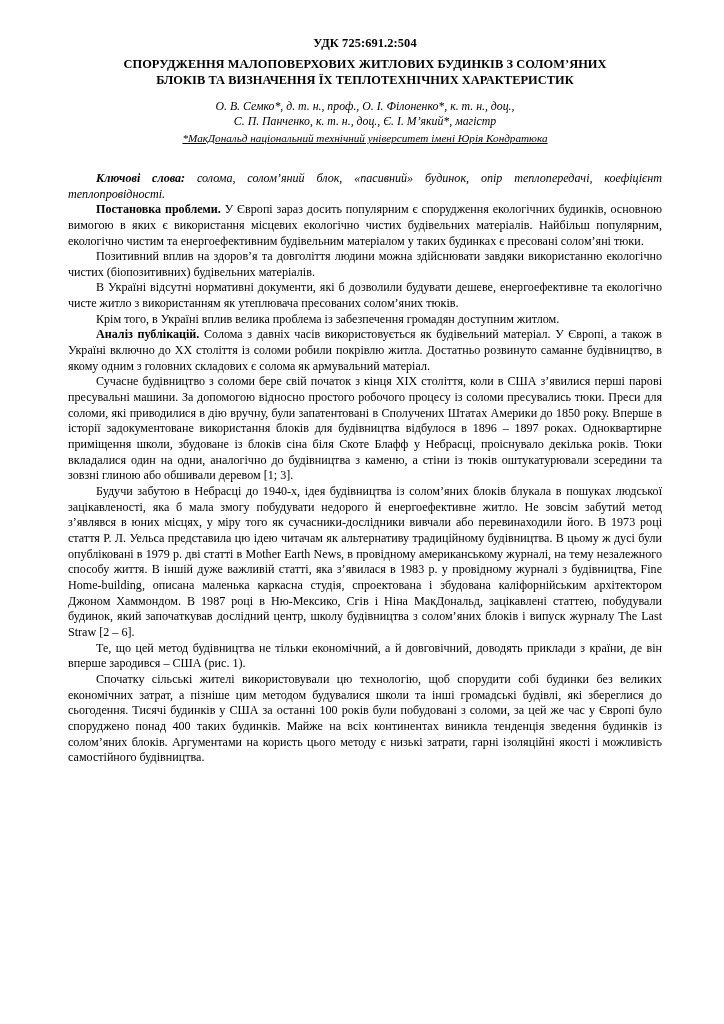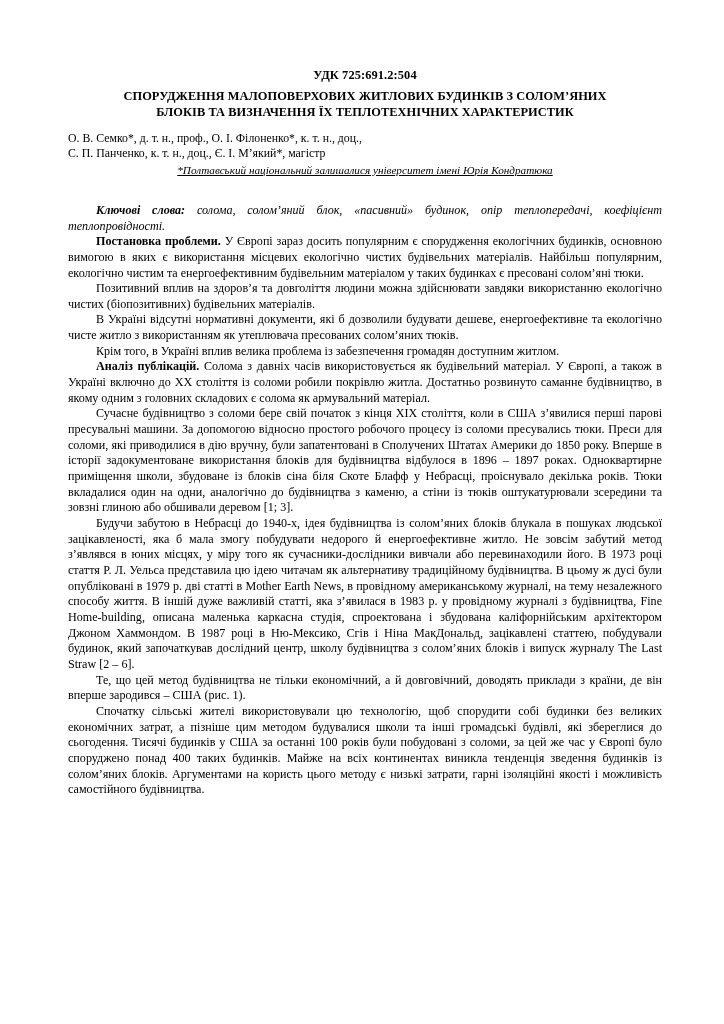--- a/index.html
+++ b/index.html
@@ -10,41 +10,43 @@
   body {
     width: 724px;
     height: 1024px;
     font-family: "Liberation Serif", serif;
     color: #000000;
   }
   .page {
     box-sizing: border-box;
     width: 724px;
     height: 1024px;
-    padding: 68px 62px 40px 68px;
+    padding: 36px 62px 40px 68px;
     position: relative;
   }
   .udc {
     font-size: 12.4px;
     font-weight: bold;
     text-align: center;
     letter-spacing: 0.1px;
     margin: 0 0 6px 0;
   }
   .title {
     font-size: 12.4px;
     font-weight: bold;
     text-align: center;
     line-height: 1.28;
     margin: 0 0 10px 0;
     text-transform: uppercase;
     letter-spacing: 0.05px;
   }
   .authors {
+    text-align: center;
     font-size: 11.8px;
+    font-style: italic;
     line-height: 1.32;
     margin: 0 0 2px 0;
   }
   .affiliation {
     text-align: center;
     font-size: 11.2px;
     font-style: italic;
     margin: 2px 0 0 0;
   }
   .affil-underline {
@@ -83,21 +85,21 @@
     <span>СПОРУДЖЕННЯ МАЛОПОВЕРХОВИХ ЖИТЛОВИХ БУДИНКІВ З СОЛОМ’ЯНИХ</span><br>
     <span>БЛОКІВ ТА ВИЗНАЧЕННЯ ЇХ ТЕПЛОТЕХНІЧНИХ ХАРАКТЕРИСТИК</span>
   </div>
 
   <div class="authors">
     <span>О. В. Семко*, д. т. н., проф., О. І. Філоненко*, к. т. н., доц.,</span><br>
     <span>С. П. Панченко, к. т. н., доц., Є. І. М’який*, магістр</span>
   </div>
 
   <div class="affiliation">
-    <span class="affil-underline">*Полтавський національний залишалися університет імені Юрія Кондратюка</span>
+    <span class="affil-underline">*МакДональд національний технічний університет імені Юрія Кондратюка</span>
   </div>
 
   <div class="body-block">
 
     <p class="para">
       <span class="kw">Ключові слова:</span>
       <span class="kw-text">солома, солом’яний блок, «пасивний» будинок, опір теплопередачі, коефіцієнт теплопровідності.</span>
     </p>
 
     <p class="para">

